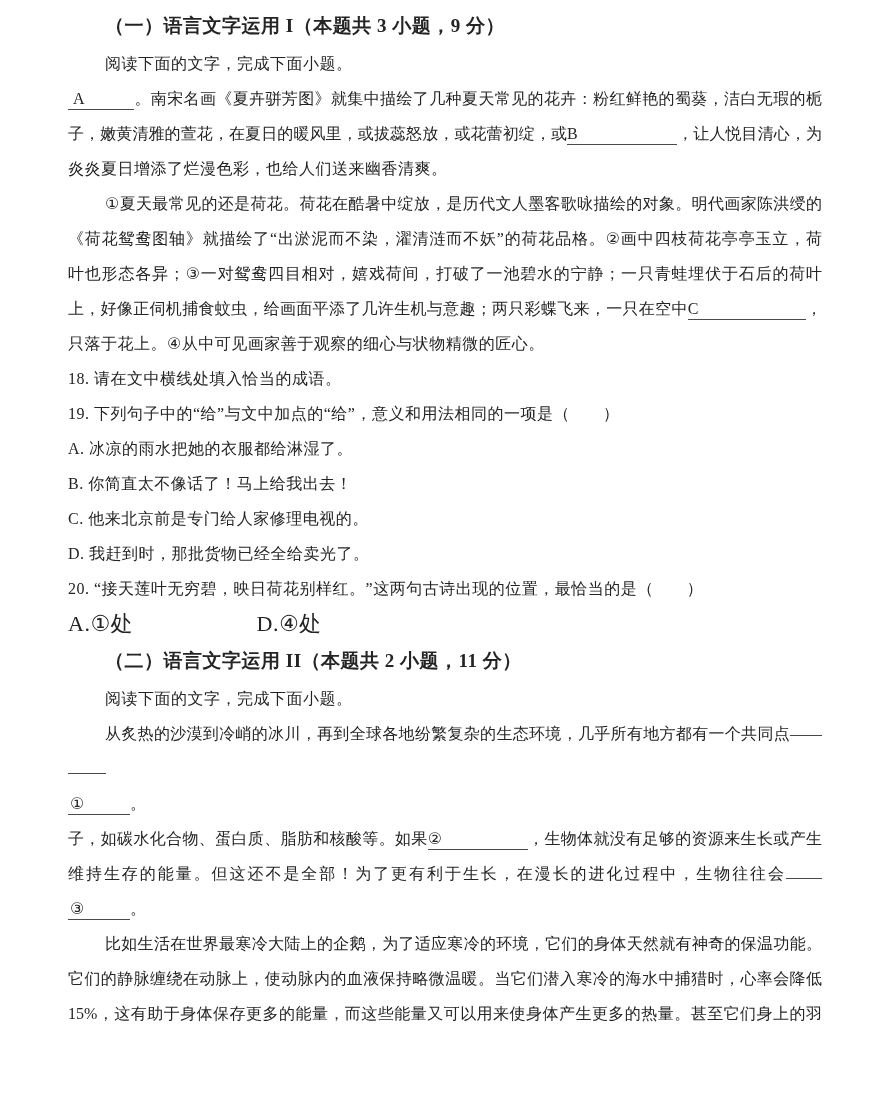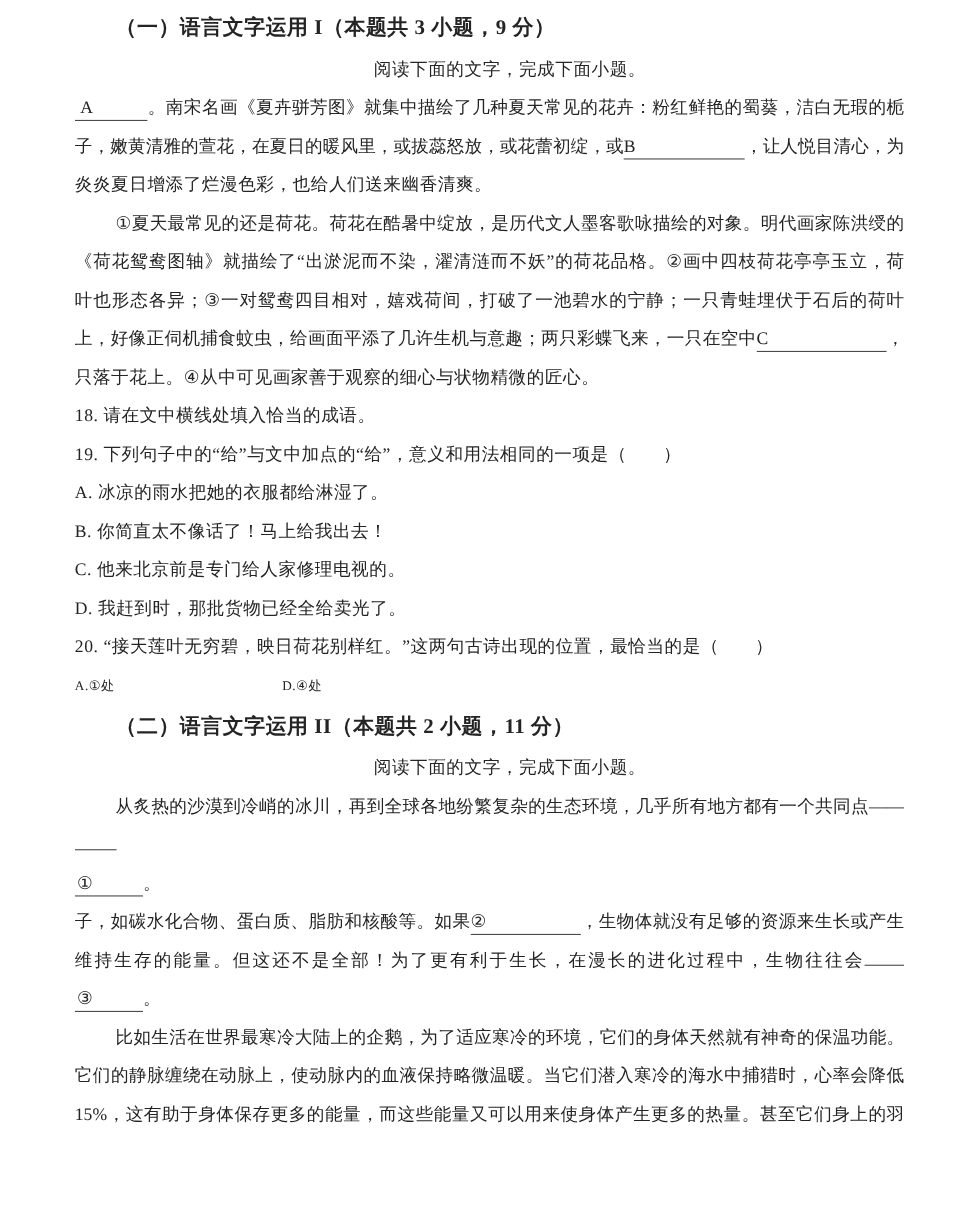--- a/index.html
+++ b/index.html
@@ -19,21 +19,21 @@
     letter-spacing:0.5px;
     overflow:hidden;
     white-space:normal;
   }
   .heading{
     height:40px;line-height:40px;
     font-size:19px;font-weight:700;
     letter-spacing:0.5px;
     text-indent:37px;
   }
-  .ind{text-indent:37px;text-align:center;}
+  .ind{text-indent:37px;}
   .j{
     text-align:justify;
     text-align-last:justify;
     letter-spacing:0;
   }
   .blank{
     display:inline-block;
     border-bottom:1.4px solid #4a4a4a;
     height:22px;line-height:22px;
     vertical-align:baseline;
@@ -48,21 +48,21 @@
   .b-1{width:62px;text-align:left;padding-left:2px;}
   .b-2{width:100px;}
   .b-3{width:62px;text-align:left;padding-left:2px;}
   .b-t1{width:40px;}
   .b-t2{width:38px;}
   .b-t3{width:36px;}
   .optrow{
     display:grid;
     grid-template-columns:repeat(4,1fr);
     height:35px;line-height:35px;
-    font-size:12px;letter-spacing:0.5px;
+    font-size:22px;letter-spacing:0.5px;
   }
 </style>
 </head>
 <body>
 
 <div class="page">
 
   <div class="heading"><span>（一）语言文字运用 I（本题共 3 小题，9 分）</span></div>
   <div class="line ind"><span>阅读下面的文字，完成下面小题。</span></div>
 

